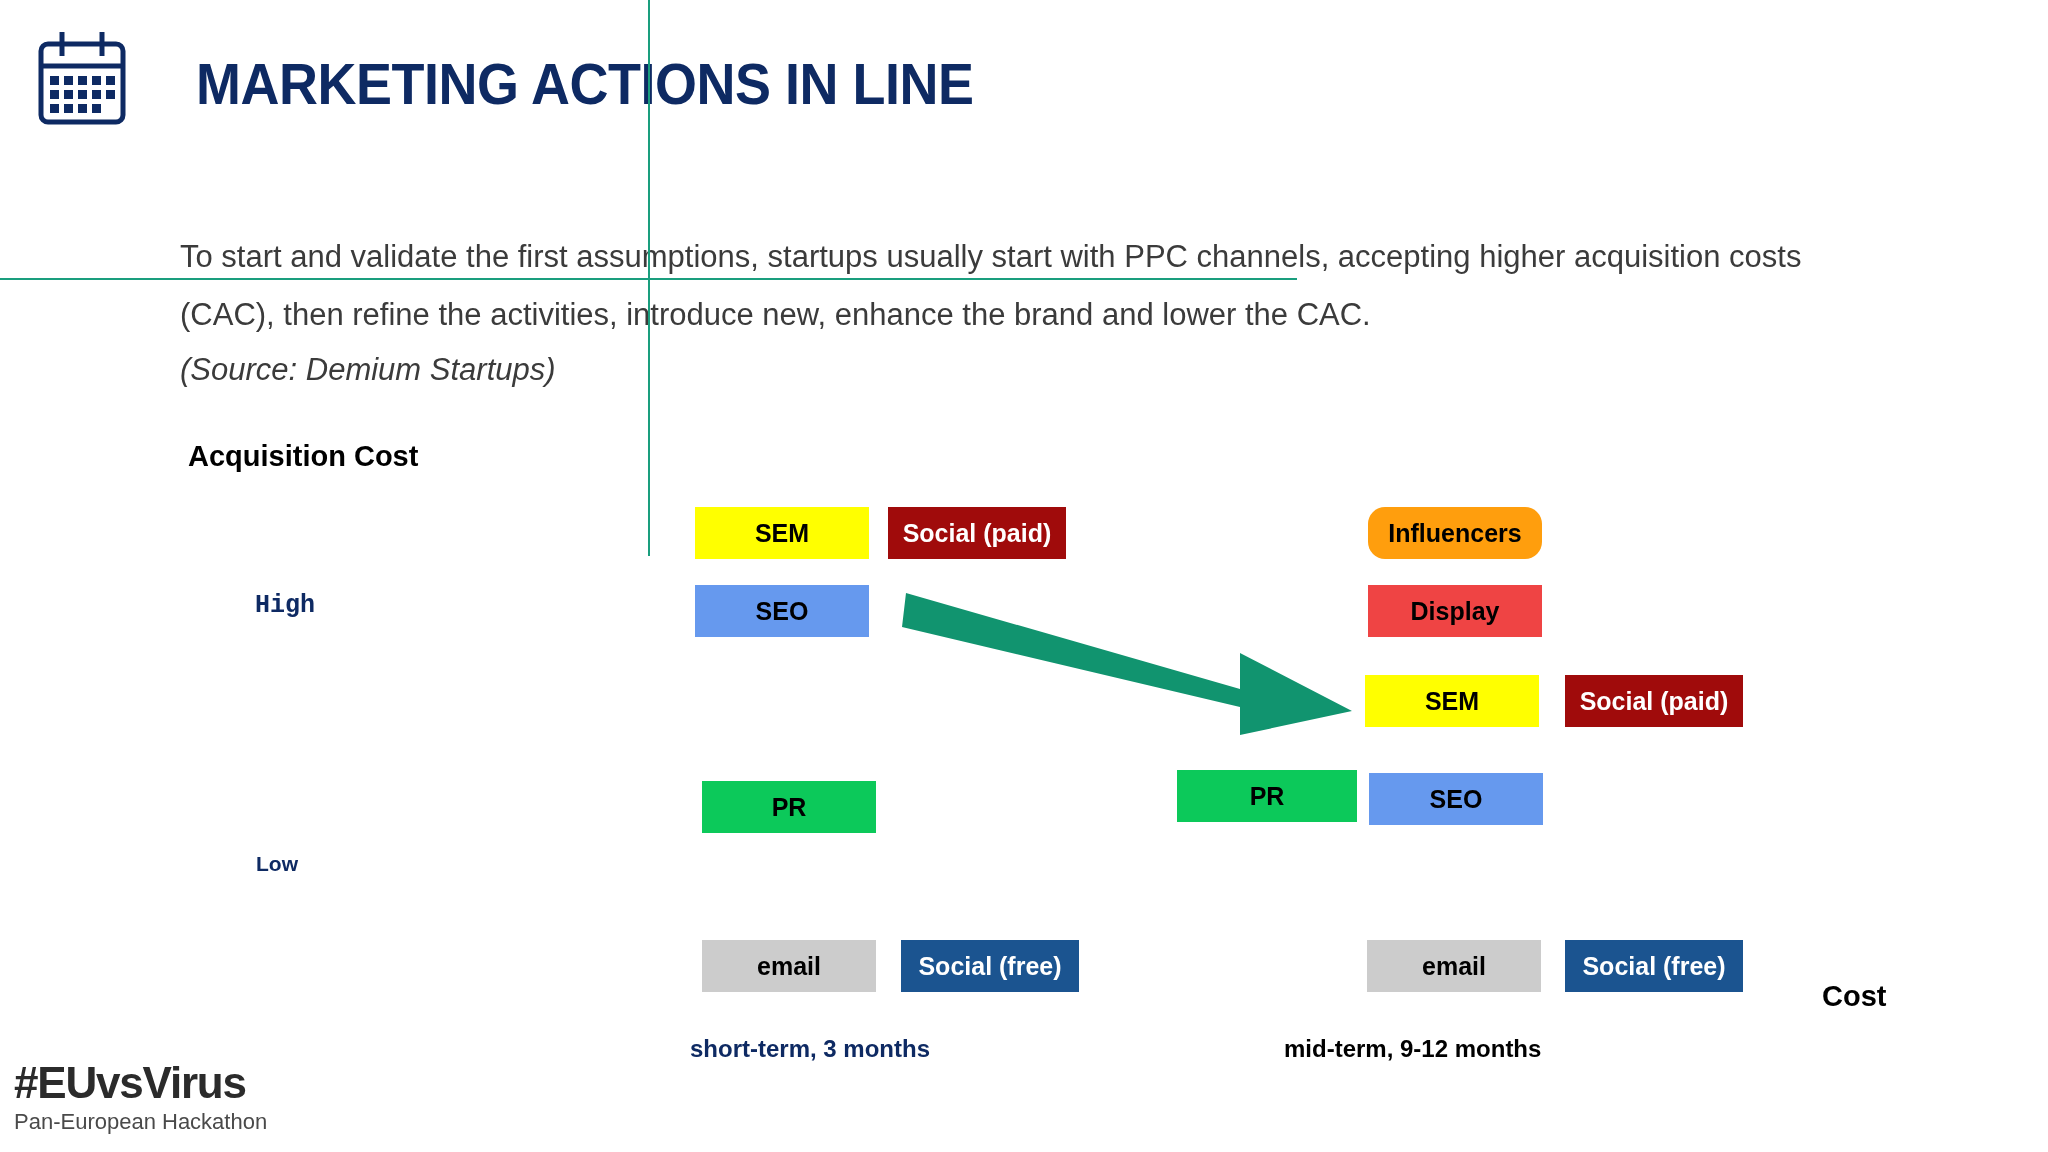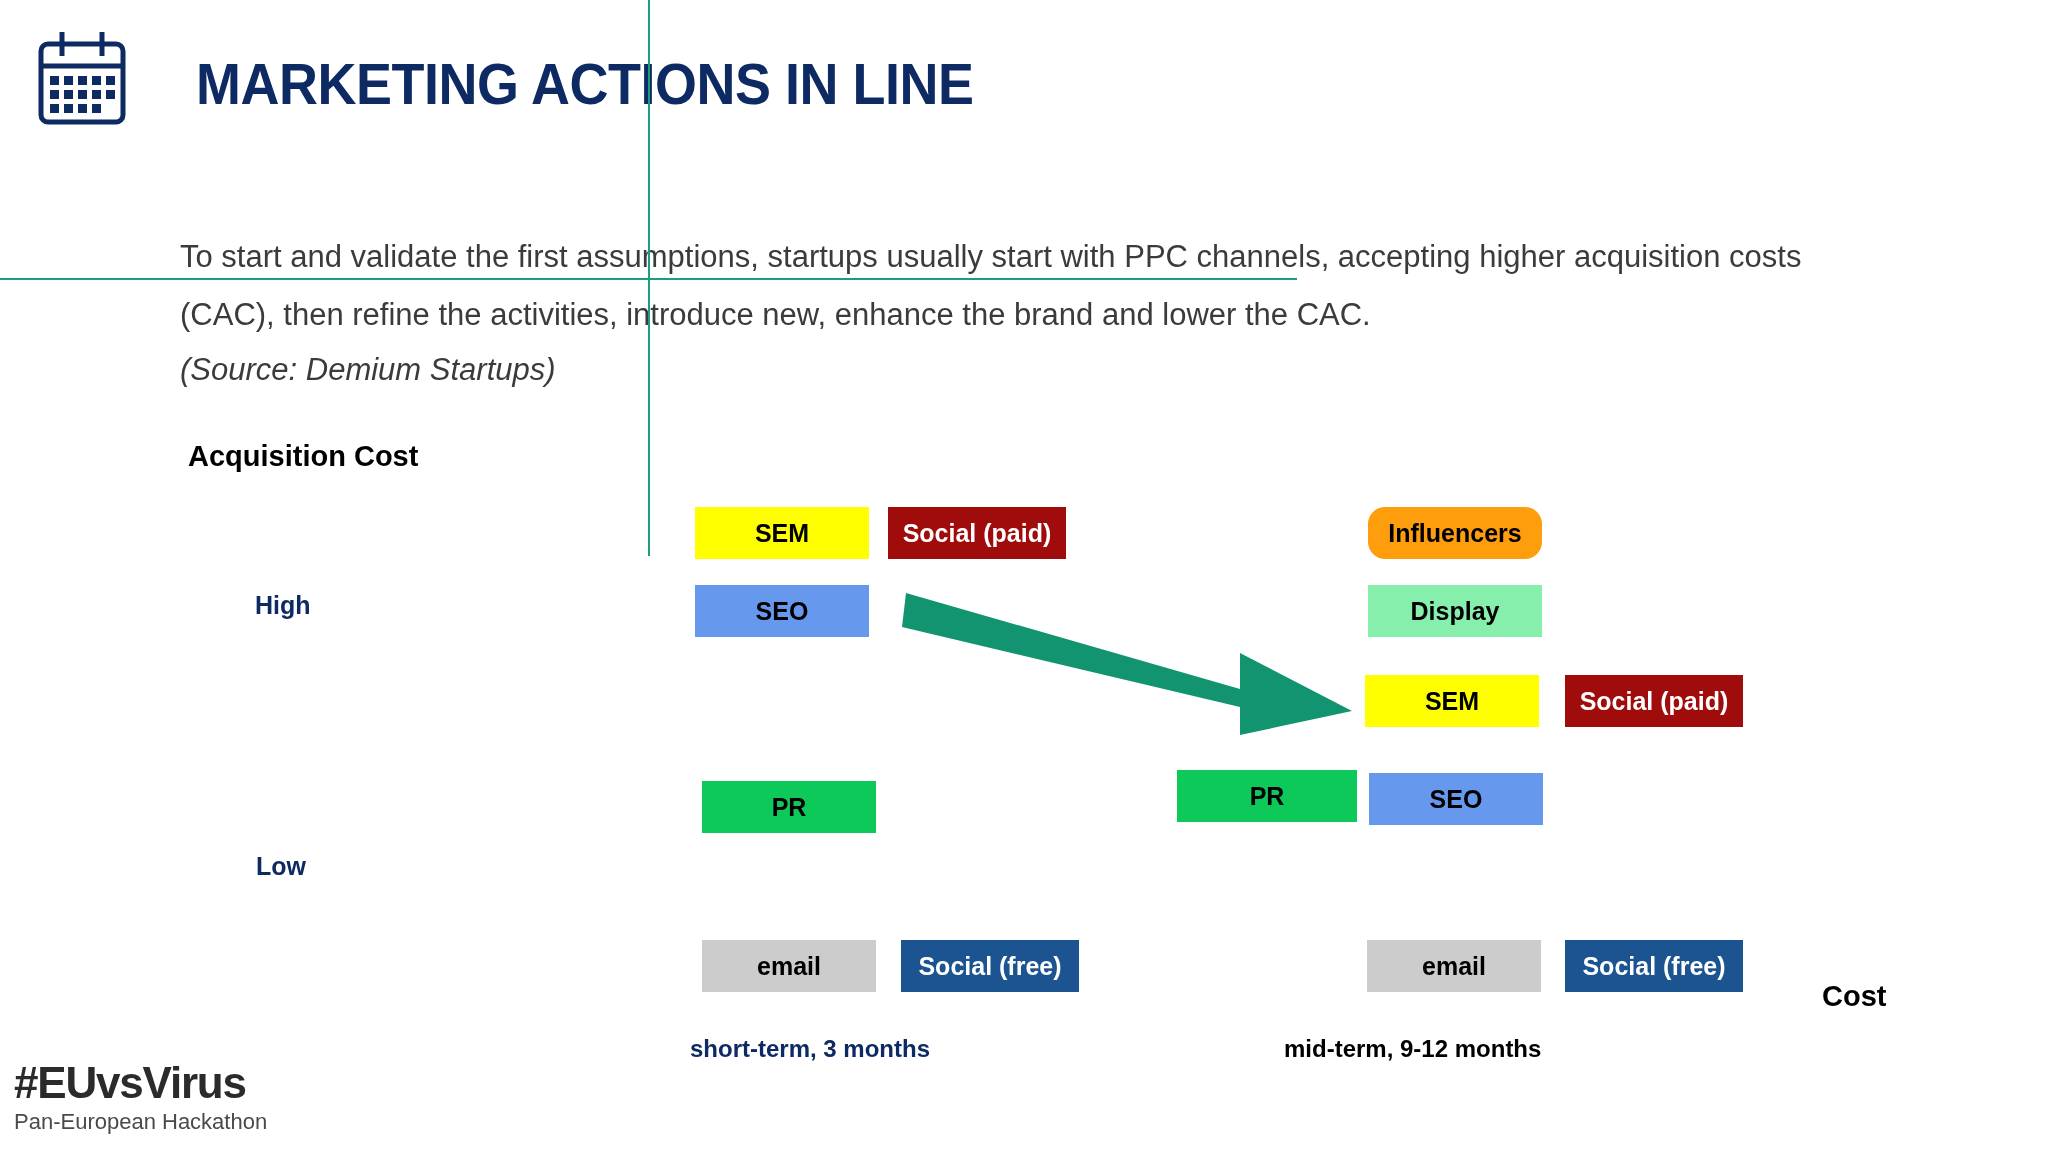--- a/index.html
+++ b/index.html
@@ -100,26 +100,27 @@
     color: #000000;
     white-space: nowrap;
   }
   #y-tick-high {
     position: absolute;
     left: 255px;
     top: 591px;
     font-size: 25px;
     font-weight: bold;
     color: #0e2a63;
+    font-family: Liberation Mono, monospace;
   }
   #y-tick-low {
     position: absolute;
     left: 256px;
     top: 852px;
-    font-size: 25px;
+    font-size: 21px;
     font-weight: bold;
     color: #0e2a63;
   }
   #x-axis-title {
     position: absolute;
     left: 1822px;
     top: 980px;
     font-size: 29px;
     font-weight: bold;
     color: #000000;
@@ -236,21 +237,21 @@
   <div id="matrix">
     <div id="matrix-vline"></div>
     <div id="matrix-hline"></div>
   </div>
 
   <div id="chip-layer">
       <div class="chip" style="left: 695px; top: 507px; width: 174px; height: 52px; background: rgb(255, 255, 0); color: rgb(0, 0, 0);">SEM</div>
       <div class="chip" style="left: 888px; top: 507px; width: 178px; height: 52px; background: rgb(160, 11, 11); color: rgb(255, 255, 255);">Social (paid)</div>
       <div class="chip" style="left: 695px; top: 585px; width: 174px; height: 52px; background: rgb(102, 153, 238); color: rgb(0, 0, 0);">SEO</div>
       <div class="chip" style="left: 1368px; top: 507px; width: 174px; height: 52px; background: rgb(255, 158, 13); color: rgb(0, 0, 0); border-radius: 17px;">Influencers</div>
-      <div class="chip" style="left: 1368px; top: 585px; width: 174px; height: 52px; background: #86efac; color: rgb(0, 0, 0);">Display</div>
+      <div class="chip" style="left: 1368px; top: 585px; width: 174px; height: 52px; background: #ef4444; color: rgb(0, 0, 0);">Display</div>
       <div class="chip" style="left: 1365px; top: 675px; width: 174px; height: 52px; background: rgb(255, 255, 0); color: rgb(0, 0, 0);">SEM</div>
       <div class="chip" style="left: 1565px; top: 675px; width: 178px; height: 52px; background: rgb(160, 11, 11); color: rgb(255, 255, 255);">Social (paid)</div>
       <div class="chip" style="left: 702px; top: 781px; width: 174px; height: 52px; background: rgb(12, 201, 90); color: rgb(0, 0, 0);">PR</div>
       <div class="chip" style="left: 1177px; top: 770px; width: 180px; height: 52px; background: rgb(12, 201, 90); color: rgb(0, 0, 0);">PR</div>
       <div class="chip" style="left: 1369px; top: 773px; width: 174px; height: 52px; background: rgb(102, 153, 238); color: rgb(0, 0, 0);">SEO</div>
       <div class="chip" style="left: 702px; top: 940px; width: 174px; height: 52px; background: rgb(204, 204, 204); color: rgb(0, 0, 0);">email</div>
       <div class="chip" style="left: 901px; top: 940px; width: 178px; height: 52px; background: rgb(27, 84, 144); color: rgb(255, 255, 255);">Social (free)</div>
       <div class="chip" style="left: 1367px; top: 940px; width: 174px; height: 52px; background: rgb(204, 204, 204); color: rgb(0, 0, 0);">email</div>
       <div class="chip" style="left: 1565px; top: 940px; width: 178px; height: 52px; background: rgb(27, 84, 144); color: rgb(255, 255, 255);">Social (free)</div>
     </div>

